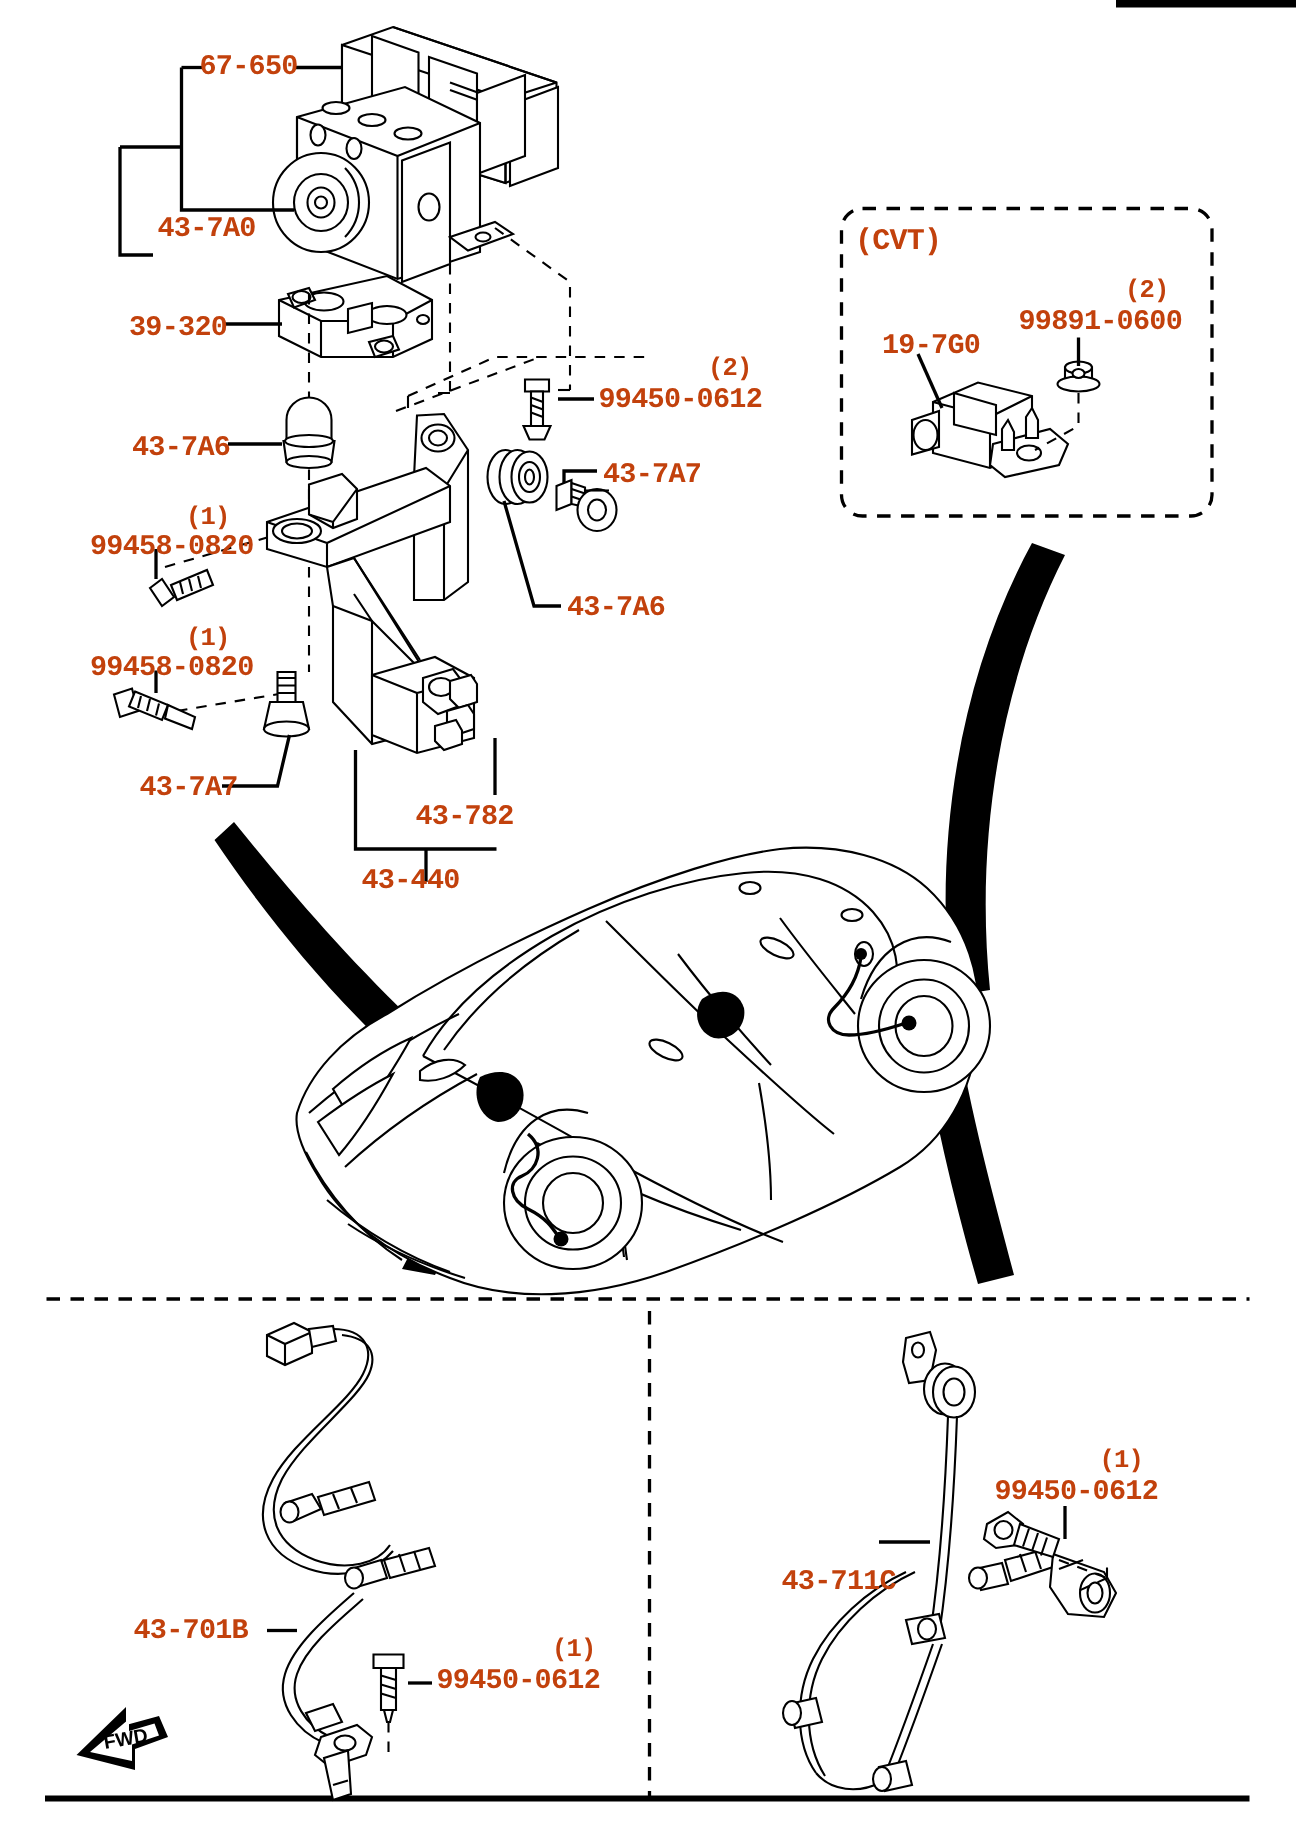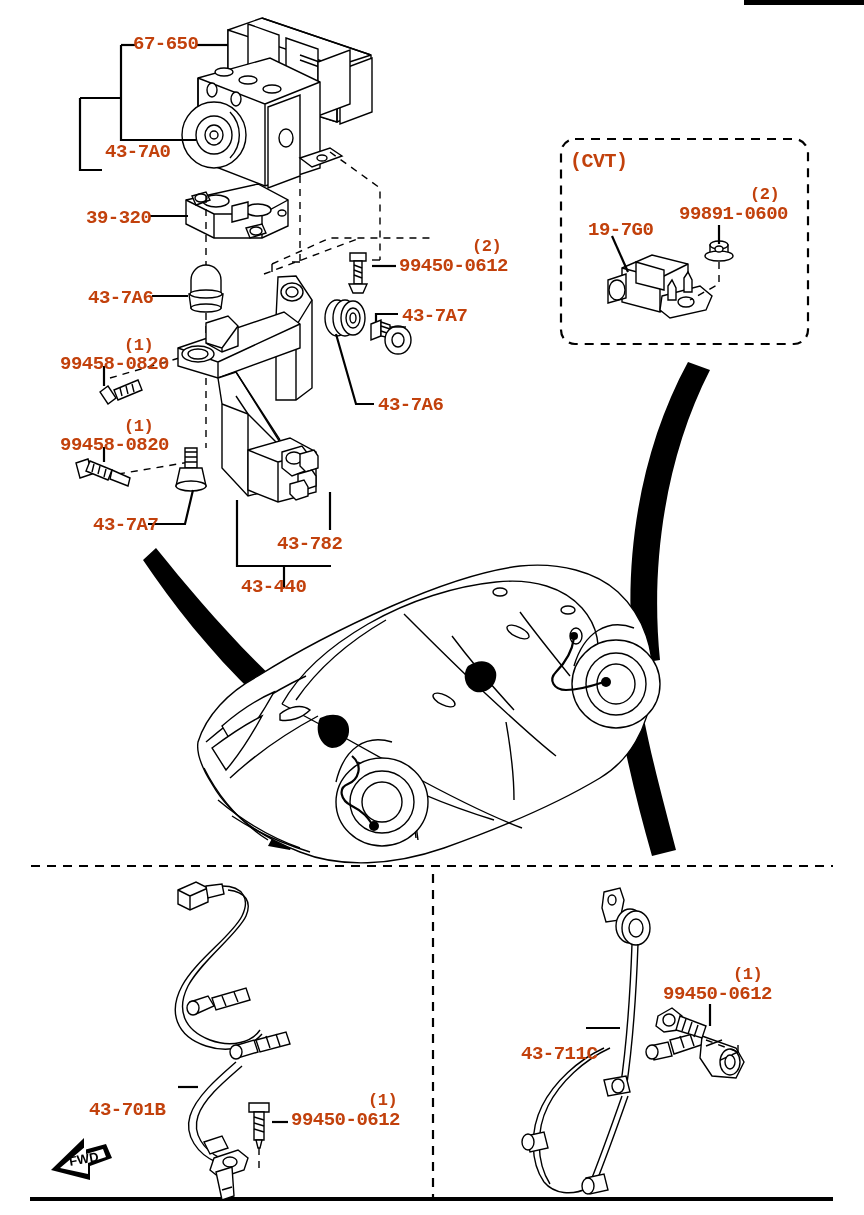--- a/index.html
+++ b/index.html
@@ -485,21 +485,21 @@
 
   <div class="lbl pn" style="left:241px;top:576px;">43-440</div>
 
   <div class="lbl cvt-title" style="left:570px;top:150px;">(CVT)</div>
 
   <div class="lbl pn" style="left:588px;top:219px;">19-7G0</div>
 
   <div class="lbl qty" style="left:750px;top:185px;">(2)</div>
   <div class="lbl pn" style="left:679px;top:203px;">99891-0600</div>
 
-  <div class="lbl pn" style="left:89px;top:1076px;margin-top:23px;">43-701B</div>
+  <div class="lbl pn" style="left:89px;top:1076px;">43-701B</div>
 
   <div class="lbl qty" style="left:368px;top:1091px;">(1)</div>
   <div class="lbl pn" style="left:291px;top:1109px;">99450-0612</div>
 
   <div class="lbl pn" style="left:521px;top:1015px;margin-top:28px;">43-711C</div>
 
   <div class="lbl qty" style="left:733px;top:965px;">(1)</div>
   <div class="lbl pn" style="left:663px;top:983px;">99450-0612</div>
 
 </div>

